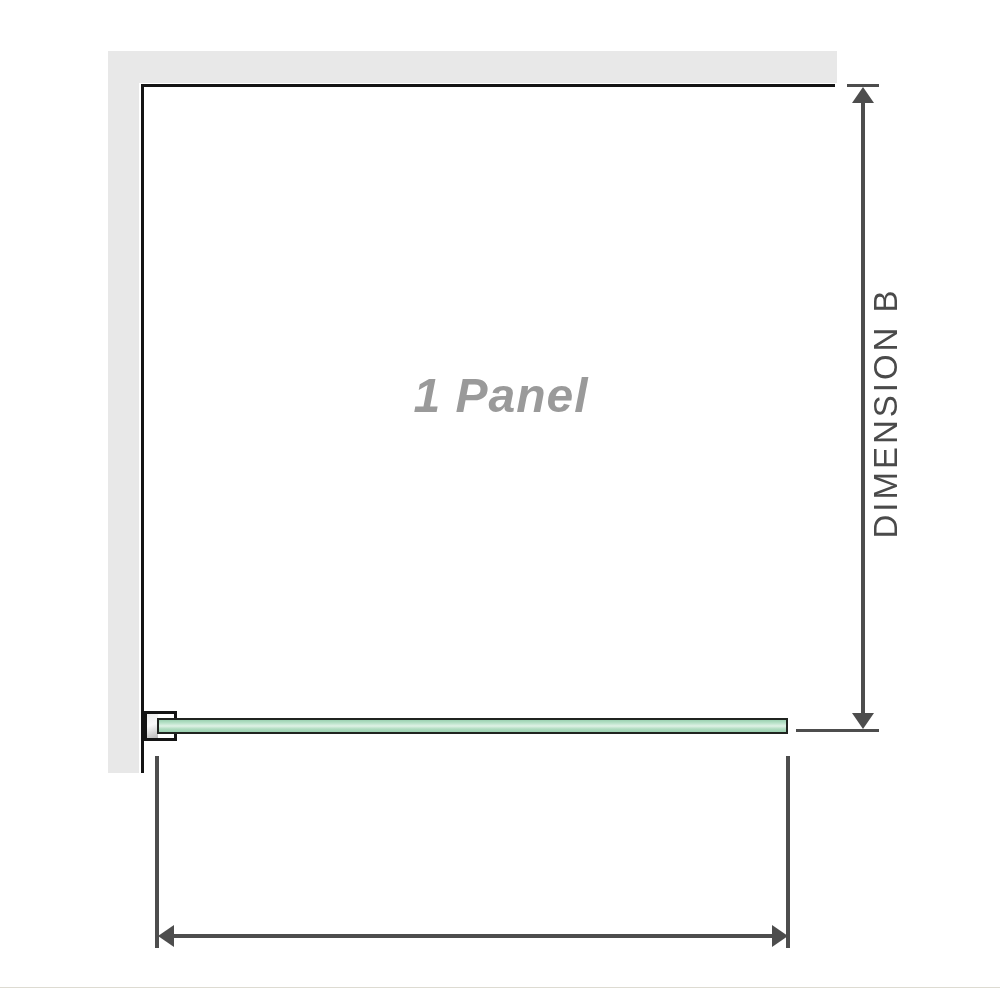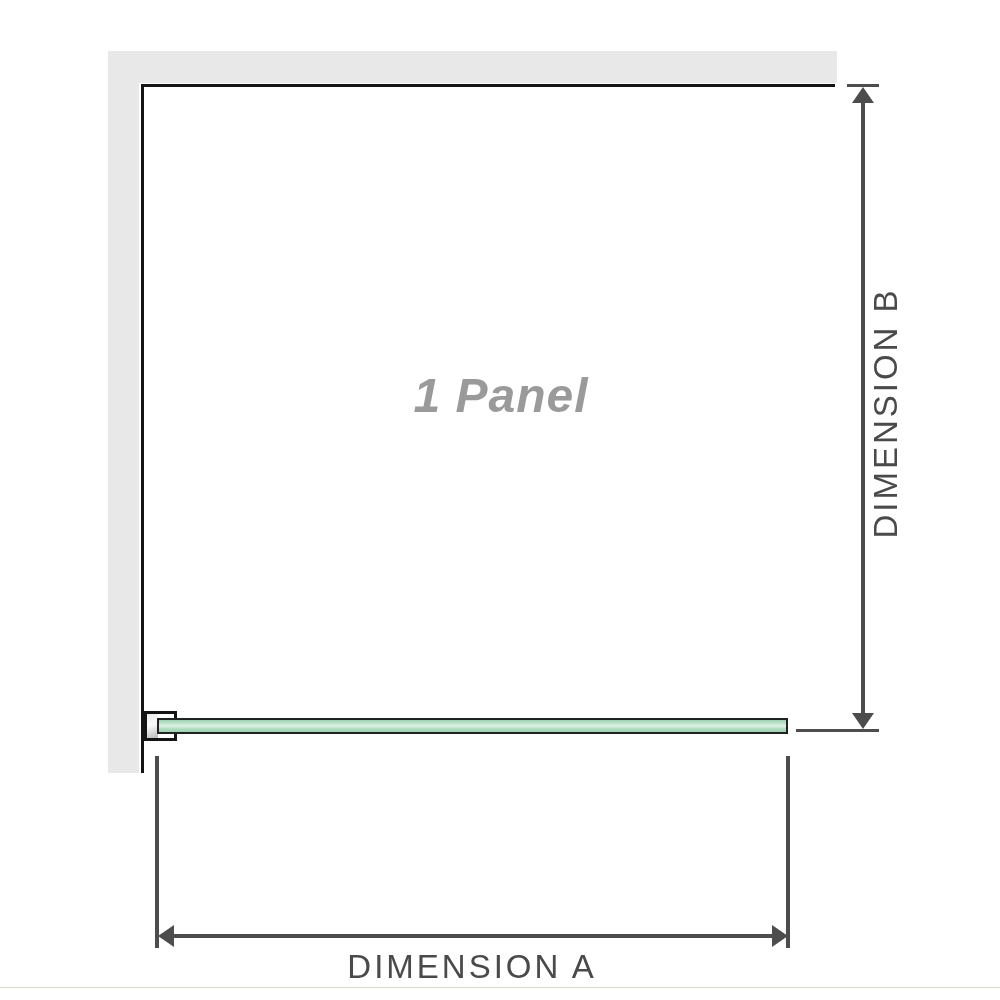--- a/index.html
+++ b/index.html
@@ -147,17 +147,16 @@
   <div class="abs dim" id="dim-b-line"></div>
   <div class="abs arrow" id="arrow-b-up"></div>
   <div class="abs arrow" id="arrow-b-down"></div>
   <div class="abs dim-label" id="dim-b-label">DIMENSION B</div>
 
   <div class="abs dim" id="ext-a-left"></div>
   <div class="abs dim" id="ext-a-right"></div>
   <div class="abs dim" id="dim-a-line"></div>
   <div class="abs arrow" id="arrow-a-left"></div>
   <div class="abs arrow" id="arrow-a-right"></div>
-  <div class="abs dim-label" id="dim-a-label">DIMENSION A</div>
 
   <div class="abs" id="footer-divider"></div>
 
 </div>
 
 </body></html>

